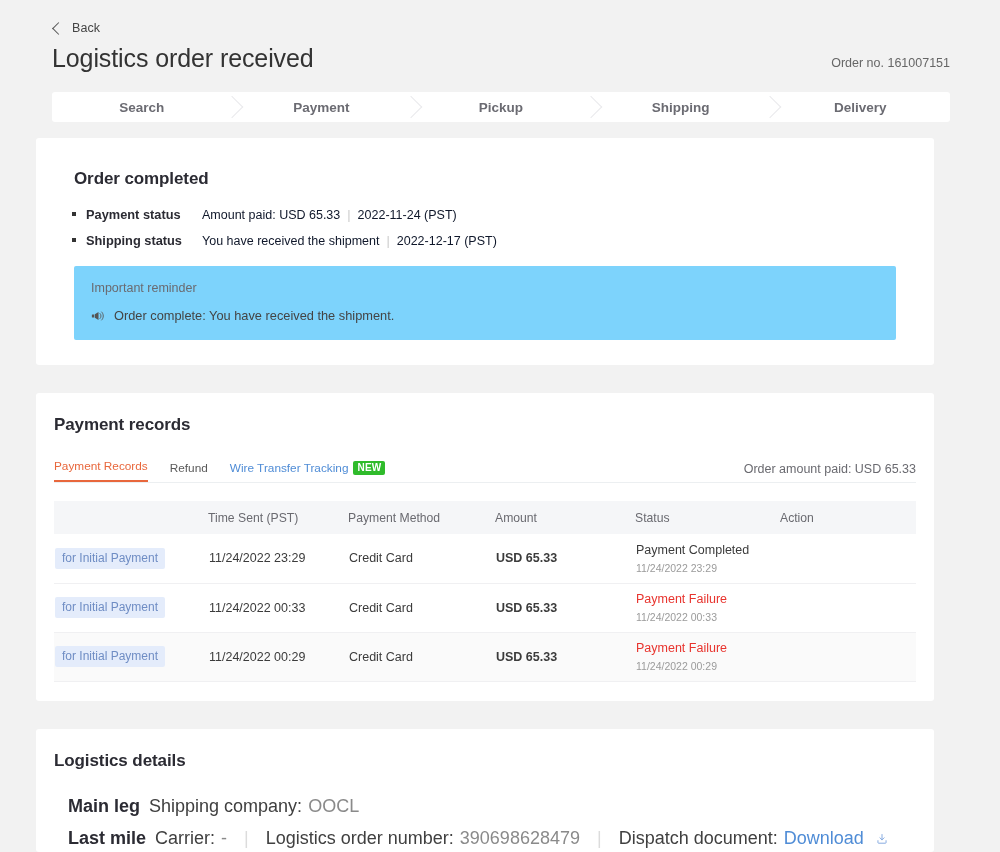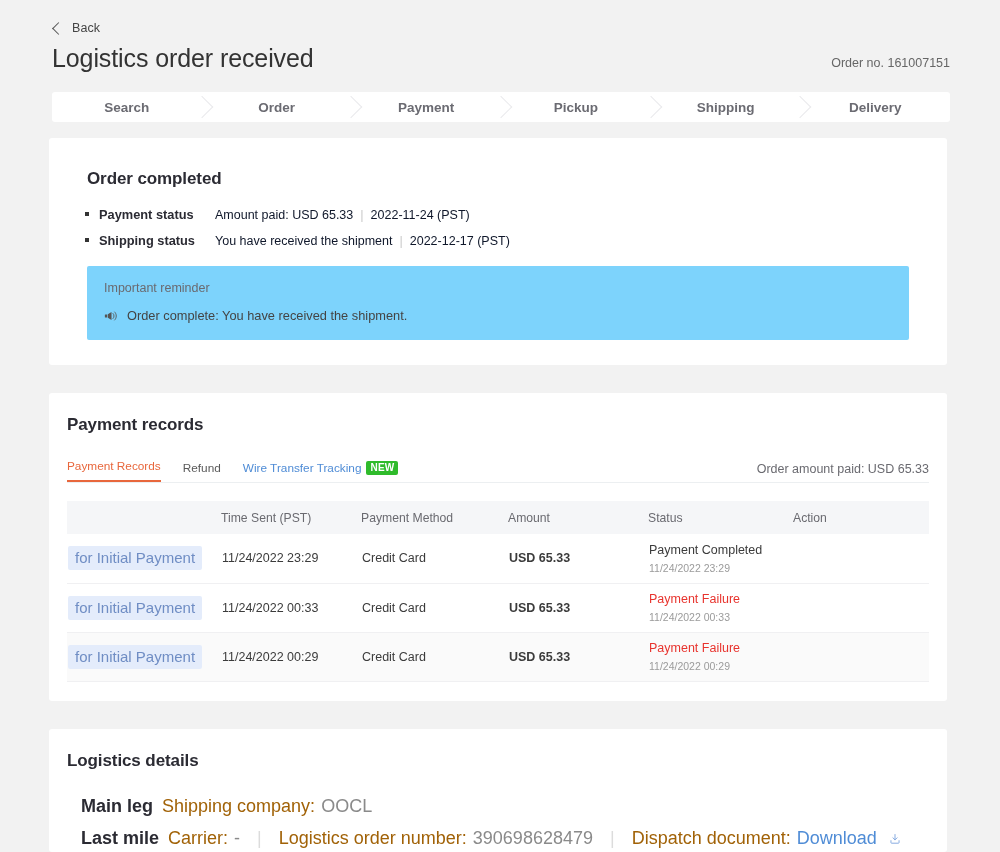--- a/index.html
+++ b/index.html
@@ -98,21 +98,21 @@
     height: 15px;
     border-top: 1.4px solid #e9e9ec;
     border-right: 1.4px solid #e9e9ec;
     transform: translateY(-50%) rotate(45deg);
     z-index: 2;
   }
 
   
   .card {
     position: absolute;
-    left: 49px;
+    left: 36px;
     width: 898px;
     background: #ffffff;
     border-radius: 3px;
   }
   .card-title {
     font-size: 17px;
     font-weight: bold;
     color: #2b2b33;
     letter-spacing: -0.1px;
   }
@@ -253,21 +253,21 @@
   .col-time  { width: 140px; }
   .col-method{ width: 147px; }
   .col-amount{ width: 140px; }
   .col-status{ width: 145px; }
   .col-action{ width: 136px; }
 
   .tag-pill {
     display: inline-block;
     background: #e4ecfb;
     color: #6f8dc4;
-    font-size: 15px;
+    font-size: 12px;
     border-radius: 2px;
     padding: 3px 7px 4px 7px;
     white-space: nowrap;
   }
   td.amount-cell { font-weight: bold; color: #2b2b33; }
   .status-main { font-size: 12.5px; color: #3b3b3b; line-height: 1.25; }
   .status-main.fail { color: #e8342e; }
   .status-time { font-size: 10.5px; color: #9b9b9b; margin-top: 3px; }
 
   
@@ -283,21 +283,21 @@
     white-space: nowrap;
     padding-left: 14px;
   }
   .log-line.first { margin-top: 25px; }
   .log-line.second { margin-top: 11px; }
   .log-leg {
     font-weight: bold;
     color: #2b2b33;
     margin-right: 9px;
   }
-  .log-label { color: #a16207; margin-right: 6px; }
+  .log-label { color: #404040; margin-right: 6px; }
   .log-value { color: #8a8a8a; }
   .log-div { color: #dcdcdc; margin: 0 17px; }
   .dl-link {
     color: #4f8cd6;
     cursor: pointer;
     display: inline-flex;
     align-items: center;
     gap: 12px;
   }
   .dl-icon { display: block; }
@@ -312,23 +312,20 @@
     <span class="back-label">Back</span>
   </div>
 
   <div class="page-title">Logistics order received</div>
 
   <div class="order-no">Order no. 161007151</div>
 
   <div class="stepper">
     <div class="step">
       <span>Search</span>
-    </div>
-    <div class="step">
-      <span>Order</span>
     </div>
     <div class="step">
       <span>Payment</span>
     </div>
     <div class="step">
       <span>Pickup</span>
     </div>
     <div class="step">
       <span>Shipping</span>
     </div>

